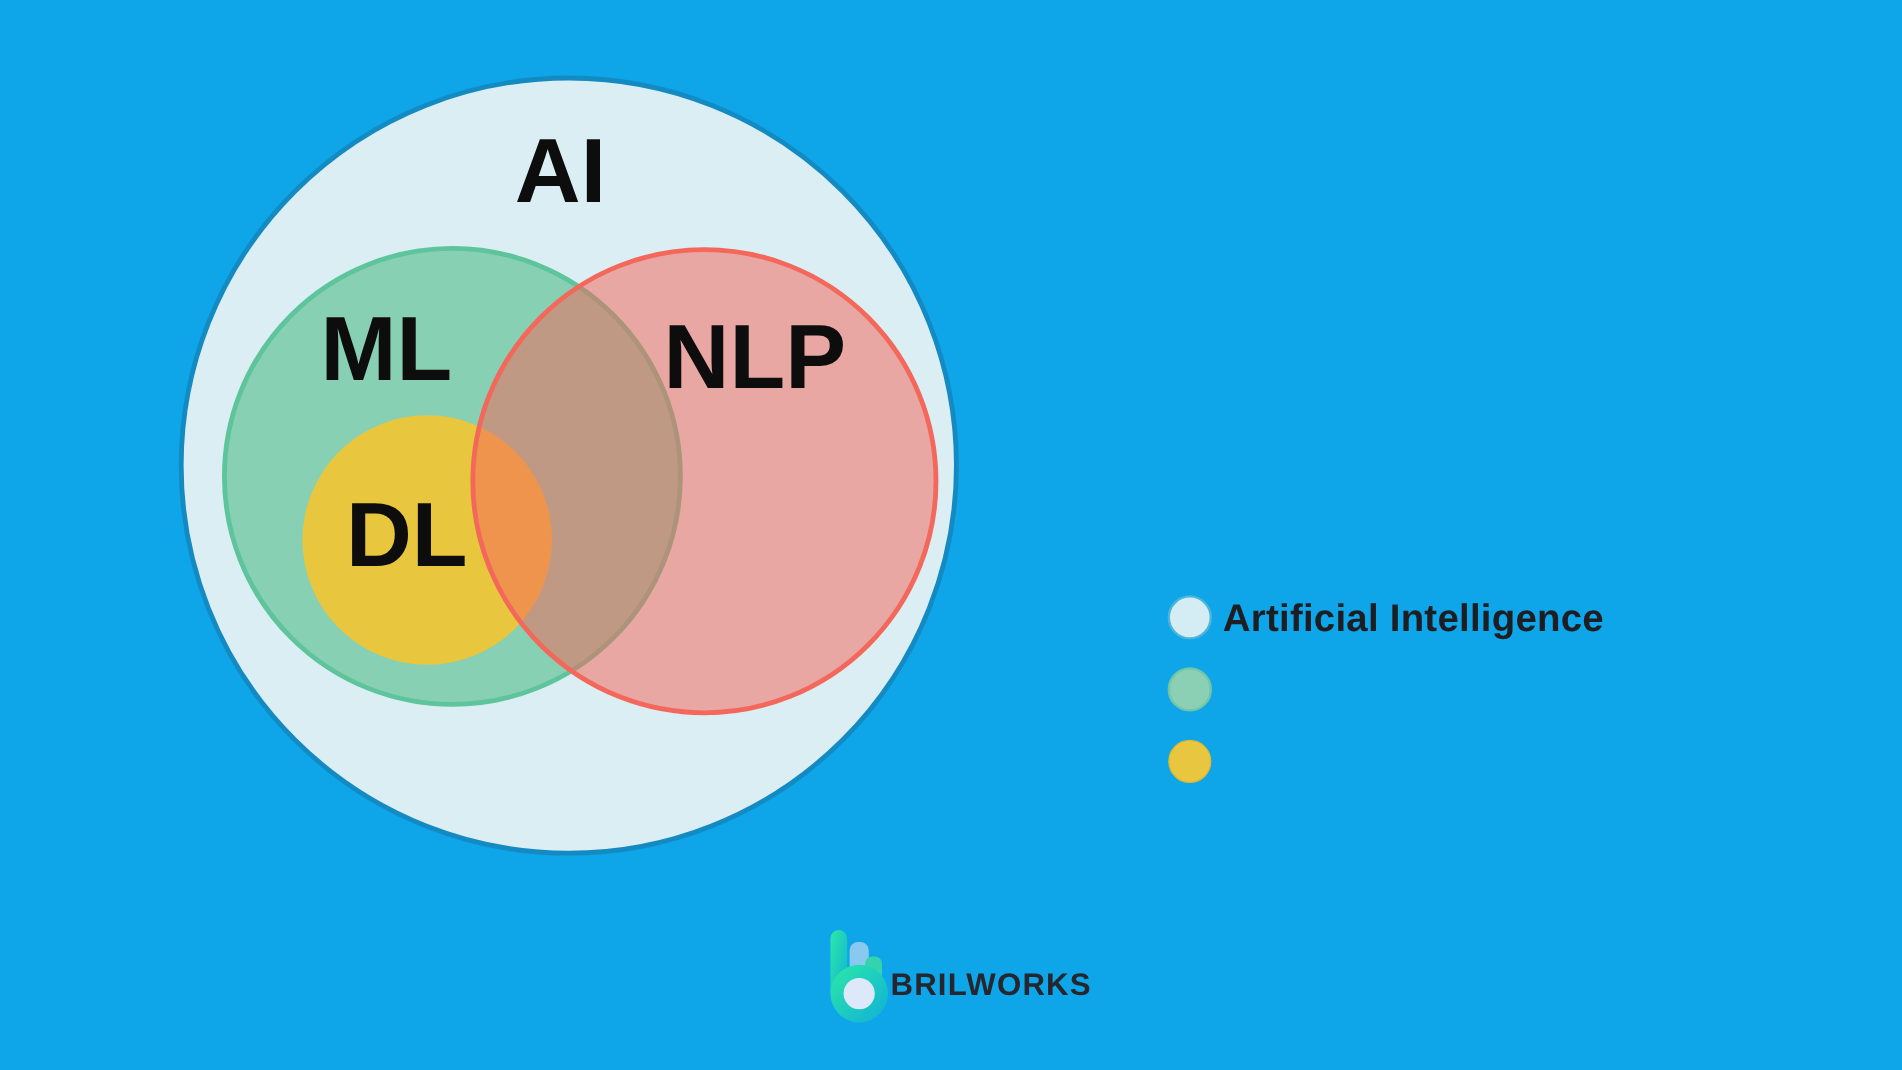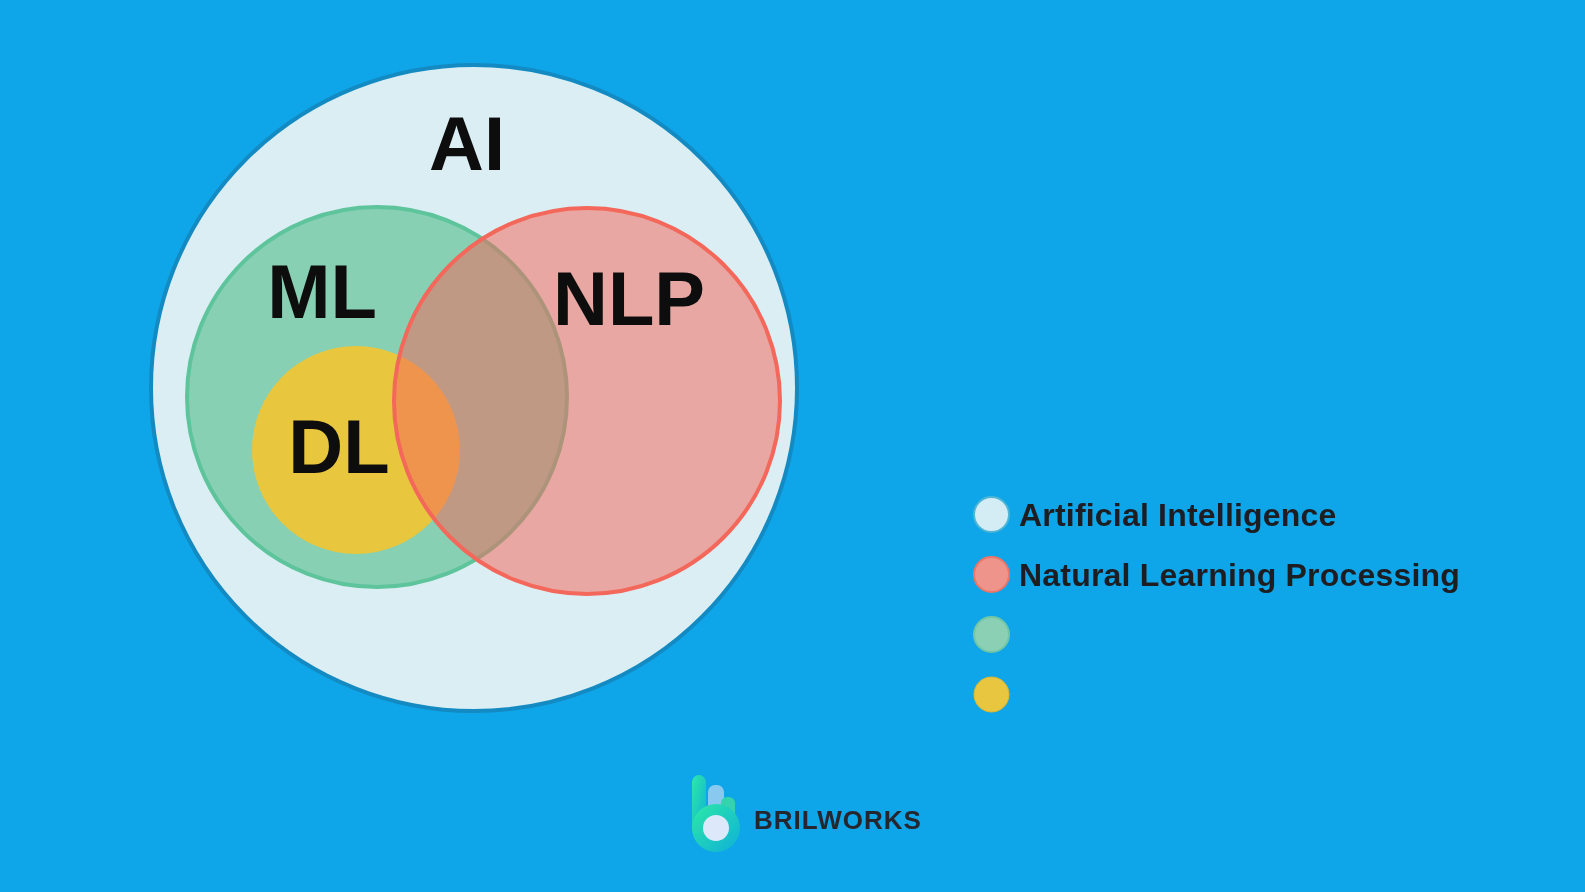--- a/index.html
+++ b/index.html
@@ -49,21 +49,20 @@
     color: #1e1e22;
     letter-spacing: 0.2px;
     white-space: nowrap;
   }
   .logo {
     position: absolute;
     left: 690px;
     top: 770px;
     display: flex;
     align-items: center;
-    gap: 12px;
     height: 84px;
   }
   .logo-text {
     font-size: 26px;
     font-weight: 700;
     color: #26262e;
     letter-spacing: 1px;
     margin-top: 16px;
     white-space: nowrap;
   }
@@ -87,26 +86,20 @@
 
   <div class="legend">
 
     <div class="legend-row">
       <svg class="legend-swatch" width="39" height="39" viewBox="0 0 39 39">
         <circle cx="19.5" cy="19.5" r="17.5" stroke-width="2" fill="#d4ecf3" stroke="#4db5d6"></circle>
       </svg>
       <span class="legend-label">Artificial Intelligence</span>
     </div>
 
-    <div class="legend-row">
-      <svg class="legend-swatch" width="39" height="39" viewBox="0 0 39 39">
-        <circle cx="19.5" cy="19.5" r="17.5" stroke-width="2" fill="#ef948a" stroke="#ec7568"></circle>
-      </svg>
-      <span class="legend-label">Natural Learning Processing</span>
-    </div>
 
     <div class="legend-row">
       <svg class="legend-swatch" width="39" height="39" viewBox="0 0 39 39">
         <circle cx="19.5" cy="19.5" r="17.5" stroke-width="2" fill="#8bd0b4" stroke="#72c6a5"></circle>
       </svg>
     </div>
 
     <div class="legend-row">
       <svg class="legend-swatch" width="39" height="39" viewBox="0 0 39 39">
         <circle cx="19.5" cy="19.5" r="17.5" stroke-width="1" fill="#e9c63f" stroke="#ddb72f"></circle>

